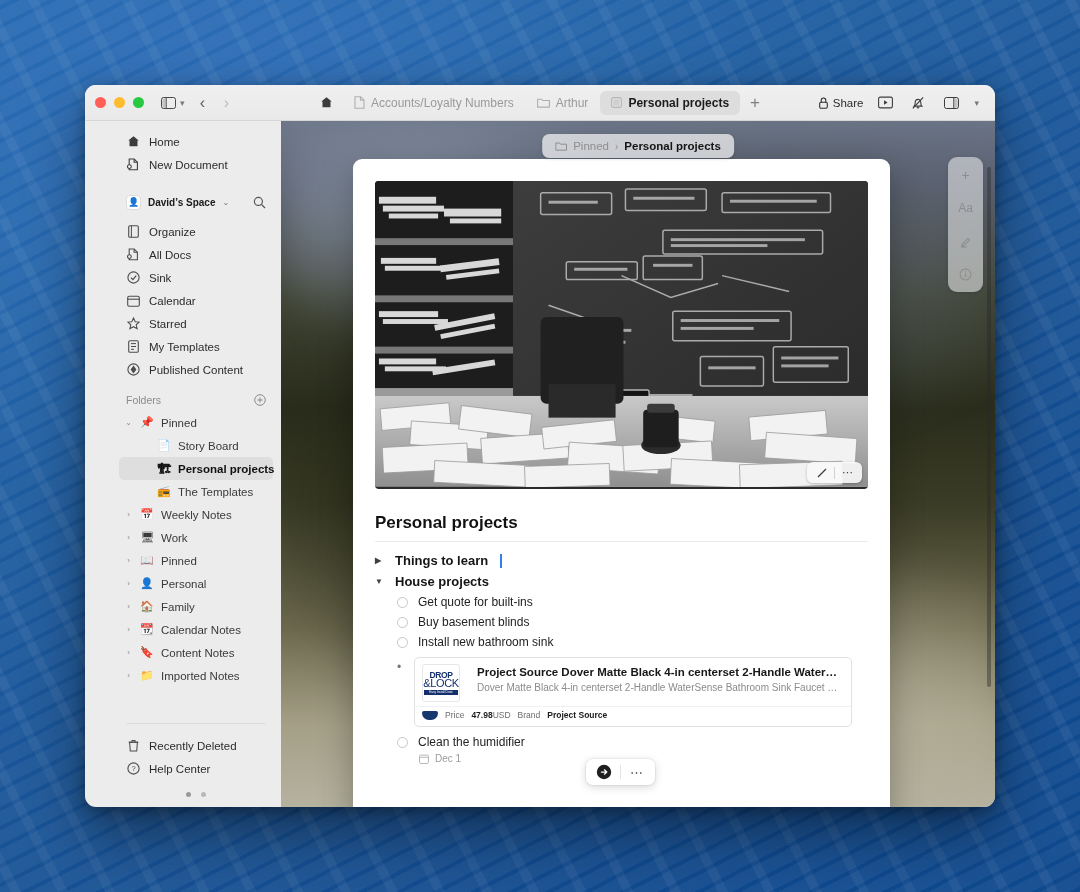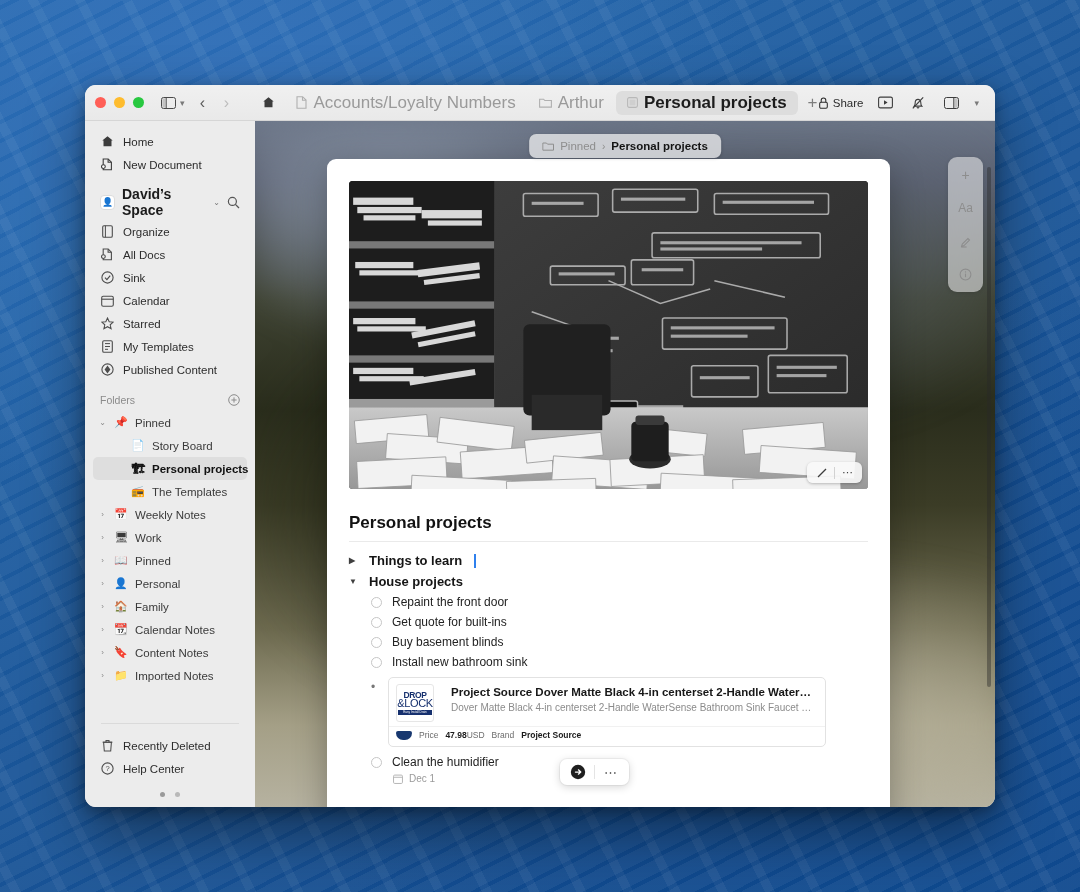--- a/index.html
+++ b/index.html
@@ -70,42 +70,42 @@
   #tabs {
     position: absolute; left: 0; right: 0;
     display: flex; align-items: center; justify-content: center;
     gap: 1px; pointer-events: none;
   }
   #tabs > * { pointer-events: auto; }
   .tab {
     display: flex; align-items: center; gap: 6px;
     height: 24px; padding: 0 11px;
     border-radius: 6px;
-    font-size: 17px; color: #9a9a9a;
+    font-size: 12px; color: #9a9a9a;
     white-space: nowrap;
   }
   .tab.home { padding: 0 9px; }
   .tab.active {
     background: #dddddd;
     color: #1c1c1c; font-weight: bold;
   }
   .tab .ticon { display: flex; align-items: center; color: #a8a8a8; }
   .tab.active .ticon { color: #b4b4b4; }
   .tab-plus { font-size: 17px; color: #7e7e7e; padding: 0 9px; font-weight: 300; }
 
   #tb-right {
     margin-left: auto; display: flex; align-items: center; gap: 11px;
     position: relative; z-index: 3;
   }
   .share-btn {
     display: flex; align-items: flex-end; gap: 5px;
     font-size: 11.5px; color: #2b2b2b;
   }
   
-  #body { flex: 1; display: flex; min-height: 0; }
+  #body { flex: 1; display: flex; min-height: 0; margin-left: 26px; }
   
   #sidebar {
     width: 170px; flex: 0 0 170px;
     background: #ececec;
     padding-top: 9px;
     display: flex; flex-direction: column;
     position: relative;
     font-size: 11.5px;
   }
   .s-row {
@@ -118,21 +118,21 @@
   .s-space {
     display: flex; align-items: center; gap: 7px;
     margin: 14px 8px 6px; padding: 0 7px; height: 24px;
   }
   .s-space .avatar {
     width: 15px; height: 15px; border-radius: 4px;
     background: #fff; border: 1px solid #dcdcdc;
     display: flex; align-items: center; justify-content: center;
     font-size: 9px; flex: 0 0 15px;
   }
-  .s-space .name { font-weight: bold; font-size: 14px; color: #1b1b1b; }
+  .s-space .name { font-weight: bold; font-size: 10px; color: #1b1b1b; }
   .s-space .sp-chev { font-size: 8px; color: #777; }
   .s-space .sp-search { margin-left: auto; color: #555; display:flex; }
   .s-head {
     display: flex; align-items: center;
     margin: 13px 15px 5px; font-size: 10.5px; color: #8b8b8b;
   }
   .s-head .plus { margin-left: auto; color: #8b8b8b; display:flex; }
   .f-row {
     display: flex; align-items: center; gap: 6px;
     height: 23px; margin: 0 8px; padding: 0 4px;
@@ -793,24 +793,20 @@
           </div>
 
           <div class="tog-row">
             <span class="tri">▼</span>
             <span>House projects</span>
           </div>
 
           <div id="task-list">
               <div class="task-row">
                 <span class="cb"></span>
-                <span>Repaint the front door</span>
-              </div>
-              <div class="task-row">
-                <span class="cb"></span>
                 <span>Get quote for built-ins</span>
               </div>
               <div class="task-row">
                 <span class="cb"></span>
                 <span>Buy basement blinds</span>
               </div>
               <div class="task-row">
                 <span class="cb"></span>
                 <span>Install new bathroom sink</span>
               </div>

